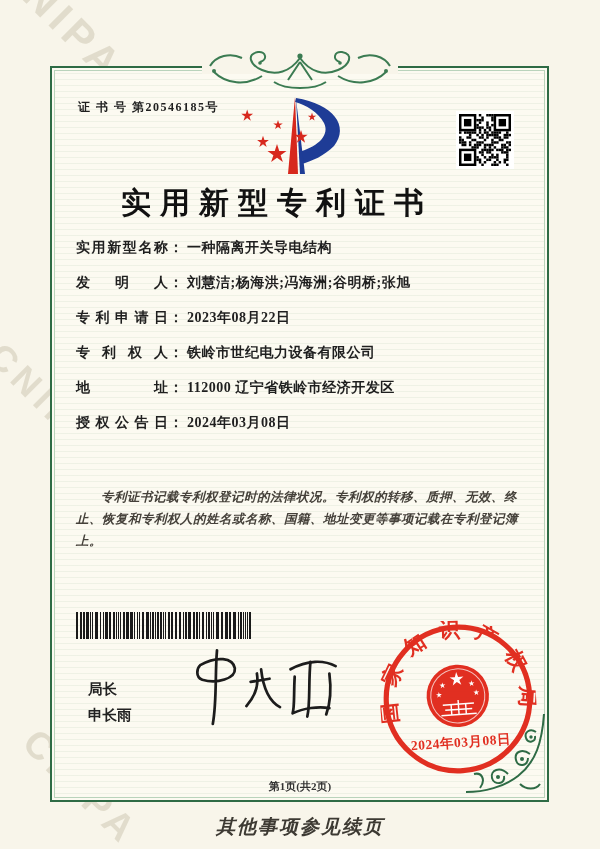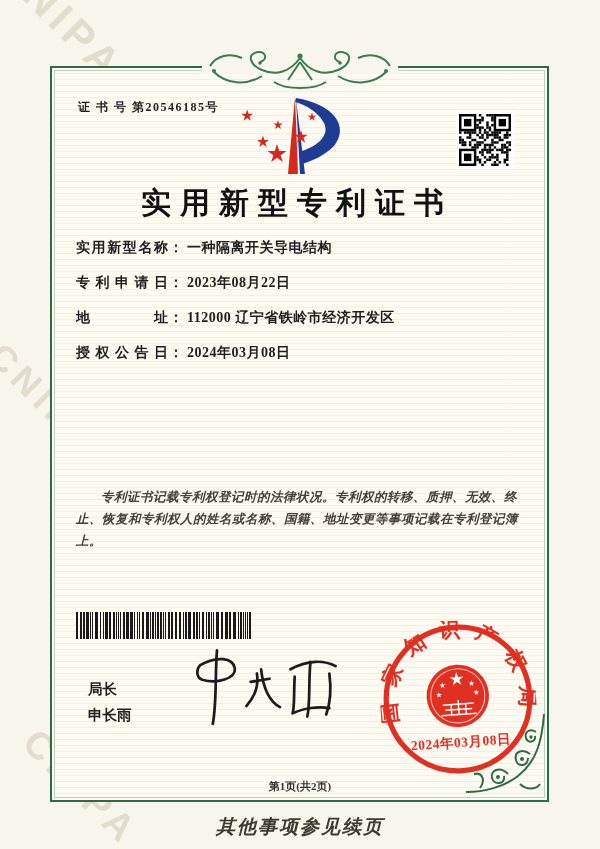--- a/index.html
+++ b/index.html
@@ -9,21 +9,21 @@
       font-weight:bold;color:rgba(182,172,146,.34);letter-spacing:6px;pointer-events:none;}
   .frame{position:absolute;left:50px;top:66px;width:499px;height:736px;box-sizing:border-box;
          border:2px solid #2e6b45;box-shadow:inset 0 0 0 2px #fcfaf1, inset 0 0 0 3px #b9d3bb;
          background:
            repeating-linear-gradient(0deg, rgba(120,165,125,.10) 0 1px, rgba(0,0,0,0) 1px 6px),
            #fcfaf1;}
   .certno{position:absolute;left:78px;top:99px;font-size:12px;letter-spacing:1.5px;font-weight:600;}
   .logo{position:absolute;left:238px;top:90px;width:130px;height:88px;}
   .qr{position:absolute;left:456px;top:111px;width:52px;height:52px;background:#fff;padding:3px;}
   .title{position:absolute;left:0;top:183px;width:554px;text-align:center;
-         font-size:30px;font-weight:700;letter-spacing:9px;color:#111;padding-left:20px;}
+         font-size:30px;font-weight:700;letter-spacing:9px;color:#111;}
   .fields{position:absolute;left:76px;top:239px;width:452px;}
   .frow{height:21px;margin-bottom:14px;font-size:14px;white-space:nowrap;}
   .flabel{display:inline-block;width:92px;text-align:justify;text-align-last:justify;font-weight:600;vertical-align:top;}
   .fcolon{font-weight:600;margin:0 4px 0 1px;}
   .fval{font-weight:600;letter-spacing:.5px;}
   .grow{display:flex;justify-content:space-between;width:452px;}
   .flabel.w2{width:84px;}
   .paras{position:absolute;left:76px;top:486px;width:454px;font-size:12.5px;line-height:1.76;
          color:#45413a;font-style:italic;font-weight:600;}
   .paras p{margin:0;text-indent:2em;letter-spacing:.5px;}
@@ -262,21 +262,27 @@
     <rect x="2" y="16" width="3" height="3" fill="#000"></rect>
   </svg>
 
 <div class="title">实用新型专利证书</div>
 
 <div class="fields">
   <div class="frow">
     <span class="flabel">实用新型名称</span><span class="fcolon">：</span><span class="fval">一种隔离开关导电结构</span>
   </div>
   <div class="frow">
+    <span class="flabel">发明人</span><span class="fcolon">：</span><span class="fval">刘慧洁;杨海洪;冯海洲;谷明桥;张旭</span>
+  </div>
+  <div class="frow">
     <span class="flabel">专利申请日</span><span class="fcolon">：</span><span class="fval">2023年08月22日</span>
+  </div>
+  <div class="frow">
+    <span class="flabel">专利权人</span><span class="fcolon">：</span><span class="fval">铁岭市世纪电力设备有限公司</span>
   </div>
   <div class="frow">
     <span class="flabel">地址</span><span class="fcolon">：</span><span class="fval">112000 辽宁省铁岭市经济开发区</span>
   </div>
   <div class="frow grow">
     <span><span class="flabel">授权公告日</span><span class="fcolon">：</span><span class="fval">2024年03月08日</span></span>
   </div>
 </div>
 
 <div class="paras">

